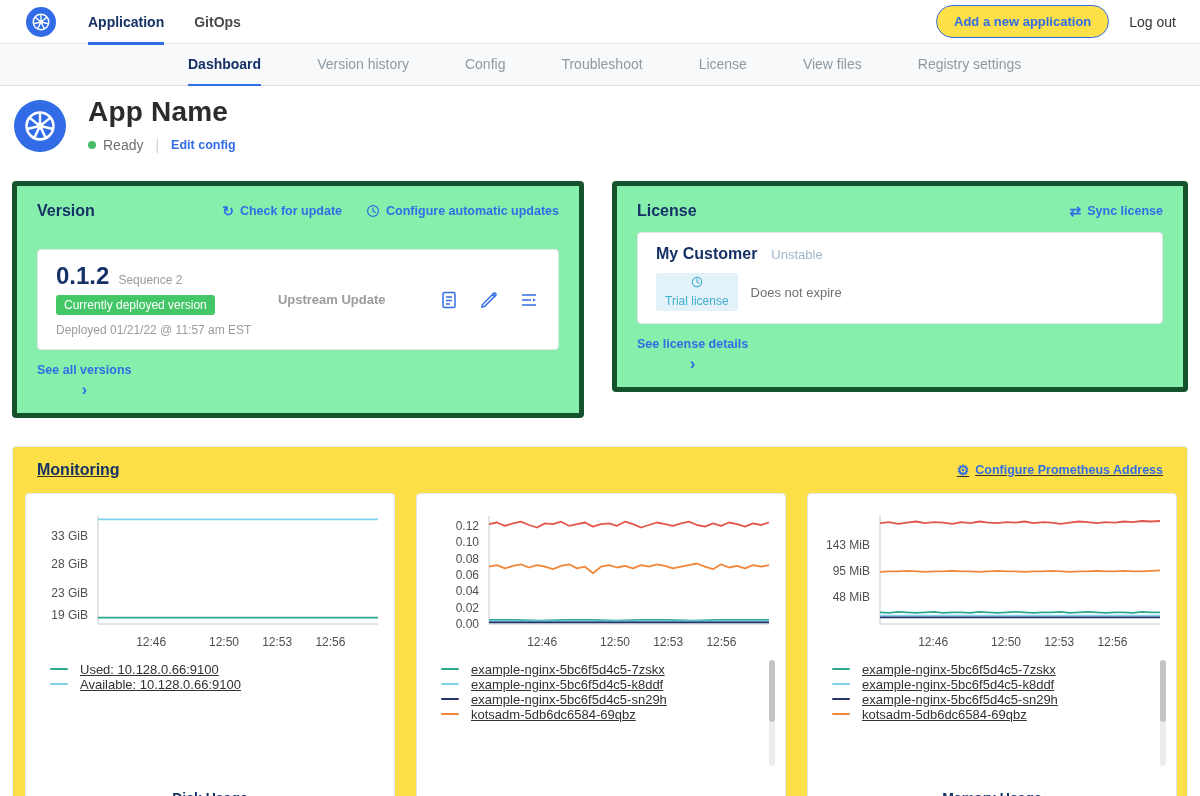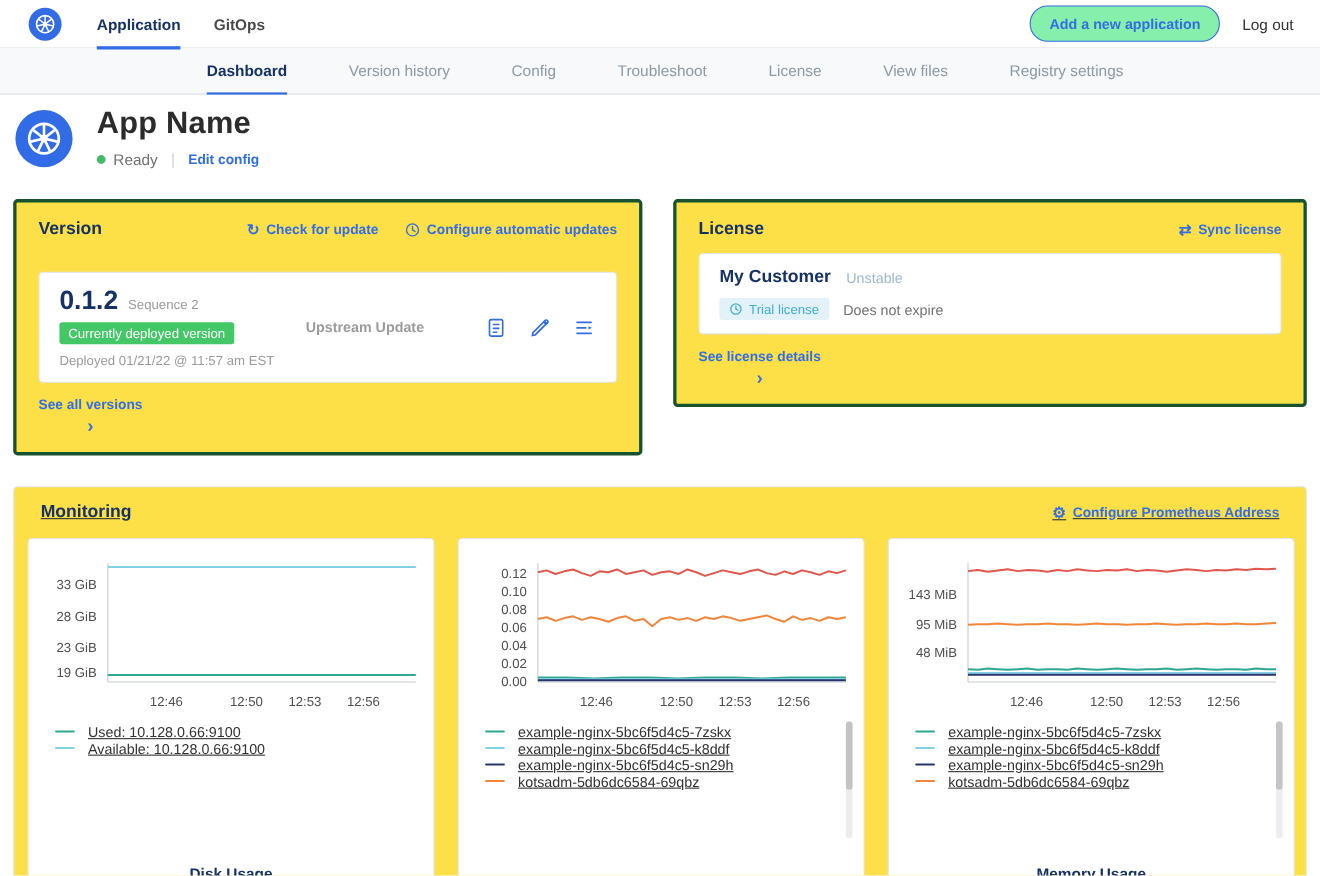--- a/index.html
+++ b/index.html
@@ -12,21 +12,21 @@
   .topnav-left { display:flex; align-items:center; height:100%; }
   .logo { width:30px; height:30px; border-radius:50%; background:#316ce6;
     display:flex; align-items:center; justify-content:center; margin-right:32px; flex:none; }
   .topnav-tabs { display:flex; height:100%; }
   .topnav-tab { height:44px; display:flex; align-items:center; margin-right:30px;
     font-size:14px; font-weight:700; color:#4a4a4a; position:relative; cursor:pointer; }
   .topnav-tab.active { color:#163166; }
   .topnav-tab.active::after { content:""; position:absolute; left:0; right:0; bottom:-1px;
     height:3px; background:#326de6; }
   .topnav-right { display:flex; align-items:center; gap:20px; }
-  .add-app-btn { background:#86efac; border:1px solid #326de6; color:#326de6; font-weight:700;
+  .add-app-btn { background:#fde047; border:1px solid #326de6; color:#326de6; font-weight:700;
     font-size:13px; padding:8px 17px; border-radius:18px; font-family:inherit; cursor:pointer; }
   .logout { font-size:14px; color:#323232; cursor:pointer; }
 
   
   .subnav { height:42px; background:#f7f9fa; border-bottom:1px solid #dcdfe2;
     display:flex; padding-left:188px; }
   .subnav-tab { font-size:14px; color:#8d99a3; line-height:40px; margin-right:56px;
     position:relative; cursor:pointer; white-space:nowrap; }
   .subnav-tab.active { color:#163166; font-weight:700; }
   .subnav-tab.active::after { content:""; position:absolute; left:0; right:0; bottom:-1px;
@@ -41,21 +41,21 @@
   .app-status-row { display:flex; align-items:center; margin-top:9px; }
   .status-dot { width:8px; height:8px; border-radius:50%; background:#44bb66; margin-right:7px; }
   .status-text { font-size:14px; color:#717171; }
   .status-divider { color:#d0d0d0; margin:0 12px; font-size:14px; }
   .blue-link { font-size:12.5px; font-weight:700; color:#326de6; cursor:pointer;
     display:inline-flex; align-items:center; gap:6px; white-space:nowrap; }
   .link-glyph { font-size:14px; line-height:1; }
 
   
   .cards-row { display:flex; gap:28px; margin:12px 12px 0; align-items:flex-start; }
-  .info-card { background:#fde047; border:3px solid #14532d; border-radius:4px; padding:16px 20px; }
+  .info-card { background:#86efac; border:5px solid #14532d; border-radius:4px; padding:16px 20px; }
   .version-card { width:572px; flex:none; }
   .license-card { flex:1; }
   .card-head { display:flex; justify-content:space-between; align-items:center; }
   .card-title { font-size:16px; font-weight:700; color:#163166; }
   .card-links { display:flex; gap:24px; align-items:center; }
   .white-box { background:#fff; border:1px solid #e0e4e9; border-radius:4px;
     margin-top:12px; padding:12px 18px; }
   .version-box { display:flex; align-items:center; justify-content:space-between;margin-top:29px; }
   .version-line1 { display:flex; align-items:baseline; gap:9px; }
   .version-number { font-size:24px; font-weight:700; color:#163166; }
@@ -67,21 +67,21 @@
   .version-icons { display:flex; gap:18px; align-items:center; }
   .v-icon { width:22px; height:22px; cursor:pointer; display:inline-flex; }
   .see-link { margin-top:13px;flex-direction:column; }
   .chevron { font-size:17px; font-weight:700; line-height:0.8; }
 
   .license-row1 { display:flex; align-items:center; gap:14px; }
   .customer { font-size:16px; font-weight:700; color:#163166; }
   .channel { font-size:13px; color:#9fb7cd; font-weight:500; }
   .license-row2 { display:flex; align-items:center; gap:13px; margin-top:10px; }
   .trial-badge { display:inline-flex; align-items:center; gap:6px; background:#e3f1f8;
-    color:#41aed0; font-size:12px; padding:3px 9px; border-radius:3px; }
+    color:#41aed0; font-size:12px; padding:3px 9px; border-radius:3px;flex-direction:column; }
   .expiry { font-size:13px; color:#717171; }
 
   
   .monitoring { margin:28px 12px 0; background:#fde047; border:1px solid #dfe5ec;
     border-radius:4px; padding:14px 12px 12px;text-decoration:underline; }
   .mon-head { display:flex; justify-content:space-between; align-items:center; padding:0 12px; }
   .charts-row { display:flex; gap:21px; margin-top:14px; }
   .chart-card { width:370px; background:#fff; border:1px solid #e0e4e9; border-radius:4px;
     display:flex; flex-direction:column; }
   .chart-svg { margin-top:10px; }

